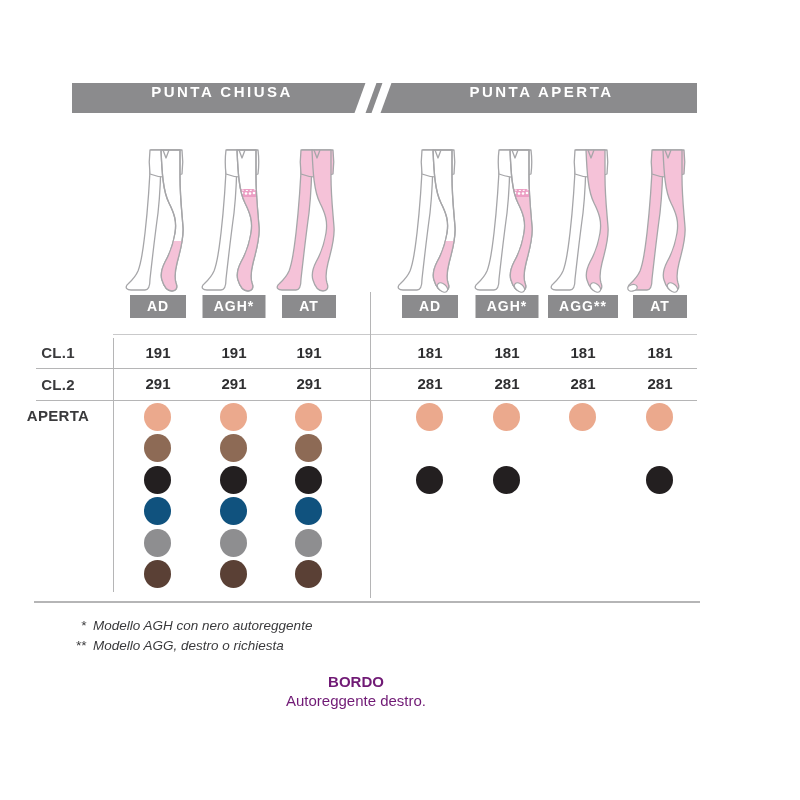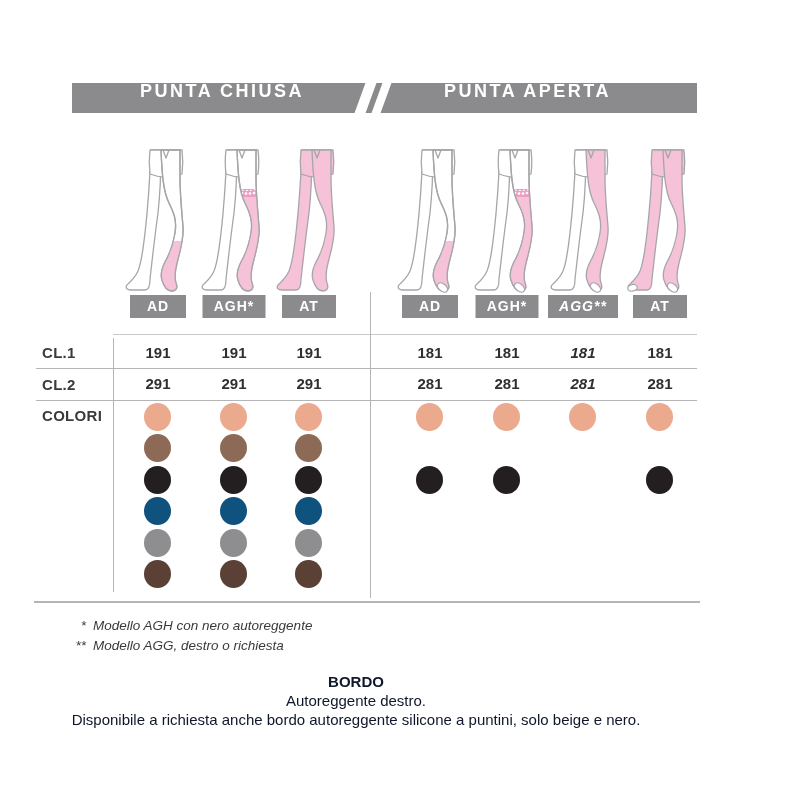--- a/index.html
+++ b/index.html
@@ -1,46 +1,46 @@
 <!DOCTYPE html>
 <html><head>
 <meta charset="utf-8">
 <style>
   html,body{margin:0;padding:0;background:#fff}
   .page{position:relative;width:800px;height:800px;background:#fff;overflow:hidden;
         font-family:"Liberation Sans",sans-serif;color:#2f2f31}
   .banner{position:absolute;left:72px;top:83px;width:625px;height:30px;background:#8B8B8D}
   .banner-label{position:absolute;top:83px;height:16px;display:flex;align-items:center;justify-content:center;
-        color:#fff;font-weight:bold;font-size:18px;letter-spacing:2.5px}
+        color:#fff;font-weight:bold;font-size:15px;letter-spacing:2.5px}
   .slash-gap{position:absolute;top:82px;height:32px;background:#fff;transform:skewX(-20deg)}
   .slash-bar{position:absolute;top:83px;height:30px;background:#8B8B8D;transform:skewX(-20deg)}
   .hline,.vline{position:absolute;background:#B5B5B6}
-  .row-label{position:absolute;left:42px;width:72px;text-align:left;font-weight:bold;
+  .row-label{position:absolute;left:22px;width:72px;text-align:center;font-weight:bold;
         font-size:15px;color:#3A3A3C;letter-spacing:.3px}
   .col{position:absolute;top:145px;width:72px;height:450px}
   .model-box{position:absolute;top:150px;left:50%;transform:translateX(-50%);height:23px;line-height:23px;
         background:#8B8B8D;color:#fff;font-weight:bold;font-size:14px;text-align:center;letter-spacing:1px}
   .code{position:absolute;width:100%;text-align:center;font-weight:bold;font-size:15px;color:#2F2F31}
   .dot{position:absolute;width:27px;height:28px;border-radius:50%;left:22px}
   .footnotes{position:absolute;left:58px;top:616px;font-style:italic;font-size:13.5px;color:#3A3A3C}
   .fn-row{display:flex;line-height:20px}
   .fn-marker{width:28px;text-align:right;margin-right:7px}
-  .bordo{position:absolute;left:56px;top:672px;width:600px;text-align:center;color:#0f172a;
+  .bordo{position:absolute;left:56px;top:672px;width:600px;text-align:center;color:#701a75;
         font-size:15px;line-height:19px}
   .bordo-title{font-weight:bold;font-size:15px}
   svg{display:block}
 </style>
 </head>
 <body>
 
 <div class="page">
 
   <div class="banner"></div>
   <div class="banner-label" style="left:72px;width:300px">PUNTA CHIUSA</div>
-  <div class="banner-label" style="left:372px;width:311px">PUNTA APERTA</div>
+  <div class="banner-label" style="left:386px;width:311px">PUNTA APERTA</div>
   <div class="slash-gap" style="left:360px;width:26px"></div>
   <div class="slash-bar" style="left:371px;width:6px"></div>
 
   <div id="columns-layer">
       <div class="col" style="left: 122px;">
         <svg width="72" height="148" viewBox="0 0 72 148">
           <defs>
             <clipPath id="fl0-0">
               <path d="M39,5 C40,28 41,46 47,58 C52,68 55,76 53,88 C51,100 47,110 43,117 C40,123 38,129 40,135 C42,142 46,146 50,146 C54,146 56,143 54,138 C52,132 53,126 55,118 C58,106 62,94 61,82 C60,68 58,52 58,32 C58,20 58,11 58,5 Z"></path>
             </clipPath>
@@ -167,21 +167,21 @@
           <g transform="rotate(40 48.5 142.5)">
             <ellipse cx="48.5" cy="142.5" rx="5.8" ry="3.7" fill="#fff" stroke="#A6A6A9" stroke-width="1.2"></ellipse>
           </g>
         </svg>
         <div class="model-box" style="width:63px">AGH*</div>
         <div class="code" style="top:199px">181</div>
         <div class="code" style="top:230px">281</div>
         <div class="dot" style="top:258.0px;background:#EBA98D"></div>
         <div class="dot" style="top:320.8px;background:#231F20"></div>
       </div>
-      <div class="col" style="left: 547px; font-style: italic;">
+      <div class="col" style="left: 547px;">
         <svg width="72" height="148" viewBox="0 0 72 148">
           <defs>
             <clipPath id="fl1-2">
               <path d="M39,5 C40,28 41,46 47,58 C52,68 55,76 53,88 C51,100 47,110 43,117 C40,123 38,129 40,135 C42,142 46,146 50,146 C54,146 56,143 54,138 C52,132 53,126 55,118 C58,106 62,94 61,82 C60,68 58,52 58,32 C58,20 58,11 58,5 Z"></path>
             </clipPath>
           </defs>
           <path d="M29,5 C28,30 26,62 23,88 C21,104 20,116 16,126 C13,133 8,137 5,140 C3,143 5,145 9,145 L23,145 C27,145 28,140 28,134 C30,116 33,90 36,68 C38,50 39,28 39,5 Z" fill="#fff" stroke="#A6A6A9" stroke-width="1.3" stroke-linejoin="round"></path>
           <path d="M28,5 L60,5 C61,13 61,21 60,29 C50,33 38,33 28,29 C27,21 27,13 28,5 Z" fill="#fff" stroke="#A6A6A9" stroke-width="1.3" stroke-linejoin="round"></path>
           <path d="M39,5 C40,28 41,46 47,58 C52,68 55,76 53,88 C51,100 47,110 43,117 C40,123 38,129 40,135 C42,142 46,146 50,146 C54,146 56,143 54,138 C52,132 53,126 55,118 C58,106 62,94 61,82 C60,68 58,52 58,32 C58,20 58,11 58,5 Z" fill="#F5C2D8" stroke="#A6A6A9" stroke-width="1.3" stroke-linejoin="round"></path>
           <path d="M41,5 L44,13 L47,5" fill="none" stroke="#A6A6A9" stroke-width="1.3" stroke-linejoin="round"></path>
@@ -222,32 +222,31 @@
 
   <div class="hline" style="left:113px;top:334px;width:584px;height:1px;background:#C9C9CA"></div>
   <div class="hline" style="left:36px;top:368px;width:661px;height:1px"></div>
   <div class="hline" style="left:36px;top:400px;width:661px;height:1px"></div>
   <div class="hline" style="left:34px;top:601px;width:666px;height:2px"></div>
   <div class="vline" style="left:113px;top:338px;width:1px;height:254px"></div>
   <div class="vline" style="left:370px;top:292px;width:1px;height:306px"></div>
 
   <div class="row-label" style="top:344px">CL.1</div>
   <div class="row-label" style="top:376px">CL.2</div>
-  <div class="row-label" style="top:407px">COLORI</div>
+  <div class="row-label" style="top:407px">APERTA</div>
 
   <div class="footnotes">
     <div class="fn-row">
       <span class="fn-marker">*</span>
       <span>Modello AGH con nero autoreggente</span>
     </div>
     <div class="fn-row">
       <span class="fn-marker">**</span>
       <span>Modello AGG, destro o richiesta</span>
     </div>
   </div>
 
   <div class="bordo">
     <div class="bordo-title">BORDO</div>
     <div>Autoreggente destro.</div>
-    <div>Disponibile a richiesta anche bordo autoreggente silicone a puntini, solo beige e nero.</div>
   </div>
 
 </div>
 
 </body></html>

